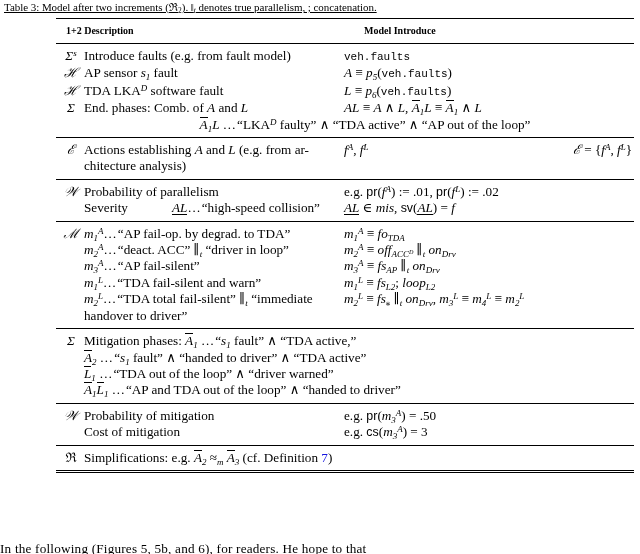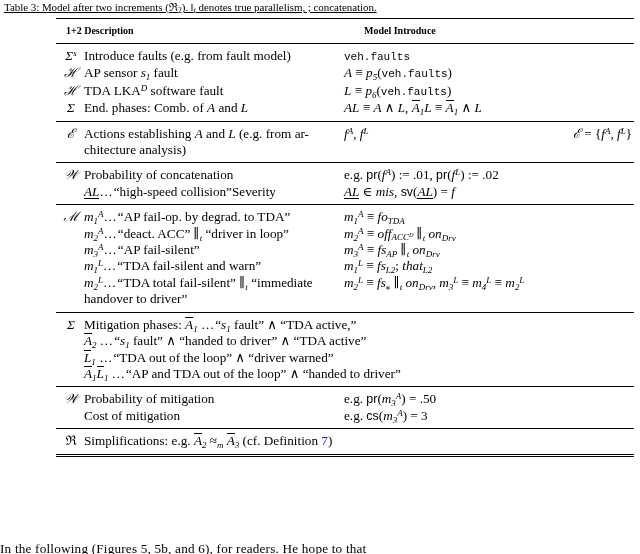--- a/index.html
+++ b/index.html
@@ -171,20 +171,25 @@
       <div class="row">
         <div class="colA">
           <div class="sym mi">Σ</div>
           <div class="desc">End. phases: Comb. of <span class="mi">A</span> and <span class="mi">L</span></div>
         </div>
         <div class="colB">
           <span class="mi">AL</span> ≡ <span class="mi">A</span> ∧ <span class="mi">L</span>, <span class="ovl mi">A</span><sub class="mi">1</sub><span class="mi">L</span> ≡ <span class="ovl mi">A</span><sub class="mi">1</sub> ∧ <span class="mi">L</span>
         </div>
       </div>
 
+      <div class="row">
+        <div class="center-line" style="width:100%">
+          <span class="ovl mi">A</span><sub class="mi">1</sub><span class="mi">L</span> … “LKA<sup class="mi">D</sup> faulty” ∧ “TDA active” ∧ “AP out of the loop”
+        </div>
+      </div>
 
       <div class="sec-gap-bot"></div>
     </div>
 
     <div class="rule-thin"></div>
 
     <div class="section">
       <div class="sec-gap-top"></div>
       <div class="row">
         <div class="colA">
@@ -202,33 +207,33 @@
     </div>
 
     <div class="rule-thin"></div>
 
     <div class="section">
       <div class="sec-gap-top"></div>
 
       <div class="row">
         <div class="colA">
           <div class="sym mcal">𝒲</div>
-          <div class="desc">Probability of concatenation</div>
+          <div class="desc">Probability of parallelism</div>
         </div>
         <div class="colB">
           e.g. <span class="sf">pr</span>(<span class="mi">f</span><sup class="mi">A</sup>) := .01, <span class="sf">pr</span>(<span class="mi">f</span><sup class="mi">L</sup>) := .02
         </div>
       </div>
 
       <div class="row">
         <div class="colA">
           <div class="sym">&nbsp;</div>
           <div class="desc" style="display:flex">
+            <span style="width:88px;flex:0 0 88px">Severity</span>
             <span><span class="unl mi">AL</span><span style="font-style:normal">… “high-speed collision”</span></span>
-            <span style="width:88px;flex:0 0 88px">Severity</span>
           </div>
         </div>
         <div class="colB">
           <span class="unl mi">AL</span> ∈ <span class="mi">mis</span>, <span class="sf">sv</span>(<span class="unl mi">AL</span>) = <span class="mi">f</span>
         </div>
       </div>
 
       <div class="sec-gap-bot"></div>
     </div>
 
@@ -266,21 +271,21 @@
           <span class="mi">m</span><sub class="mi">3</sub><sup class="mi">A</sup> ≡ <span class="mi">fs</span><sub class="mi">AP</sub> ∥<sub class="mi">t</sub> <span class="mi">on</span><sub class="mi">Drv</sub>
         </div>
       </div>
 
       <div class="row">
         <div class="colA">
           <div class="sym">&nbsp;</div>
           <div class="desc"><span class="mi">m</span><sub class="mi">1</sub><sup class="mi">L</sup>… “TDA fail-silent and warn”</div>
         </div>
         <div class="colB">
-          <span class="mi">m</span><sub class="mi">1</sub><sup class="mi">L</sup> ≡ <span class="mi">fs</span><sub class="mi">L2</sub>; <span class="mi">that</span><sub class="mi">L2</sub>
+          <span class="mi">m</span><sub class="mi">1</sub><sup class="mi">L</sup> ≡ <span class="mi">fs</span><sub class="mi">L2</sub>; <span class="mi">loop</span><sub class="mi">L2</sub>
         </div>
       </div>
 
       <div class="row">
         <div class="colA">
           <div class="sym">&nbsp;</div>
           <div class="desc"><span class="mi">m</span><sub class="mi">2</sub><sup class="mi">L</sup>… “TDA total fail-silent” ∥<sub class="mi">t</sub> “immediate<br>handover to driver”</div>
         </div>
         <div class="colB">
           <span class="mi">m</span><sub class="mi">2</sub><sup class="mi">L</sup> ≡ <span class="mi">fs</span><sub>⁎</sub> ∥<sub class="mi">t</sub> <span class="mi">on</span><sub class="mi">Drv</sub>, <span class="mi">m</span><sub class="mi">3</sub><sup class="mi">L</sup> ≡ <span class="mi">m</span><sub class="mi">4</sub><sup class="mi">L</sup> ≡ <span class="mi">m</span><sub class="mi">2</sub><sup class="mi">L</sup>

